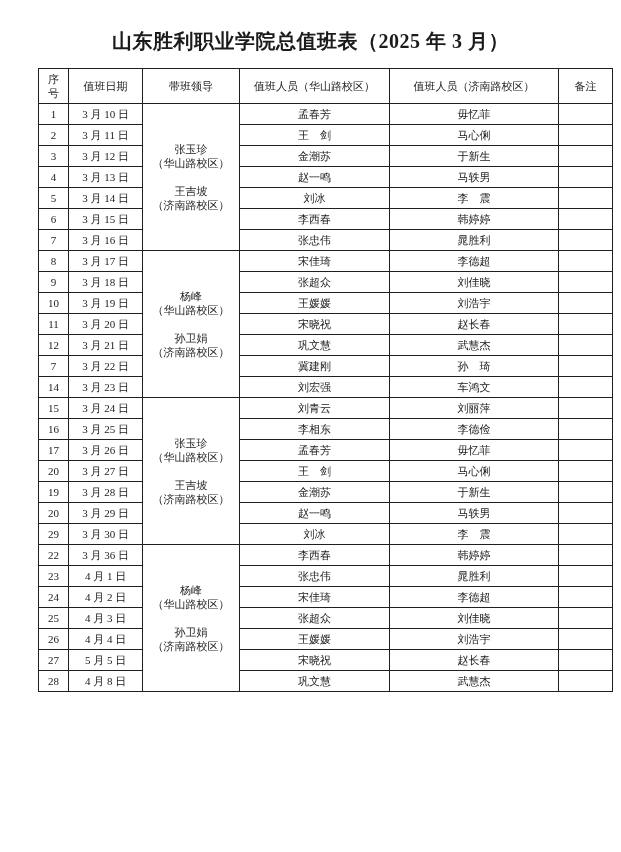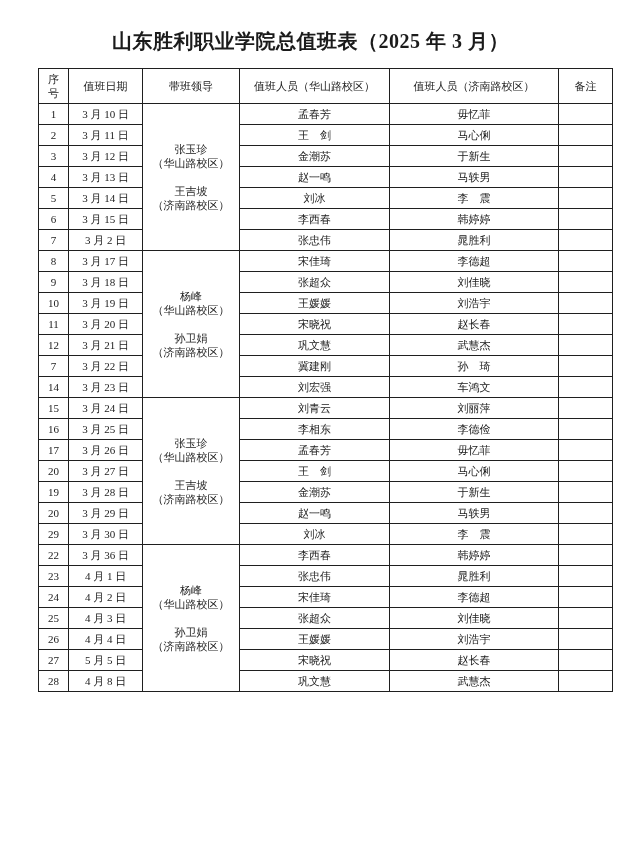--- a/index.html
+++ b/index.html
@@ -129,21 +129,21 @@
         </tr>
         <tr>
           <td>6</td>
           <td>3 月 15 日</td>
           <td>李西春</td>
           <td>韩婷婷</td>
           <td></td>
         </tr>
         <tr>
           <td>7</td>
-          <td>3 月 2 日</td>
+          <td>3 月 16 日</td>
           <td>张忠伟</td>
           <td>晁胜利</td>
           <td></td>
         </tr>
         <tr>
           <td>8</td>
           <td>3 月 17 日</td>
           <td class="leader" rowspan="7">杨峰
 （华山路校区）
 

